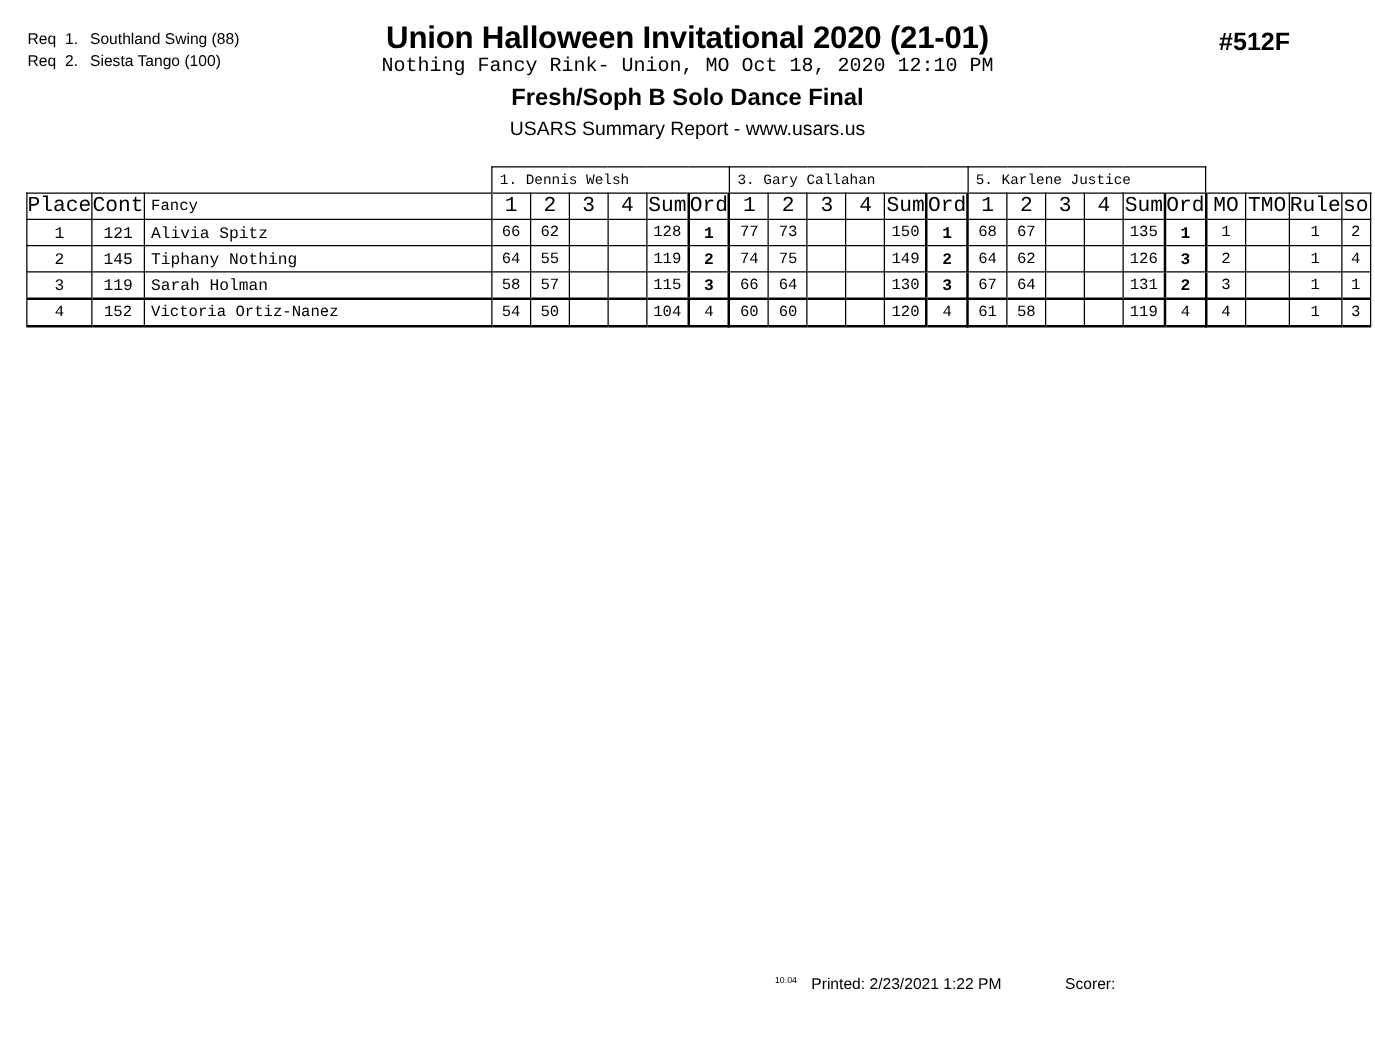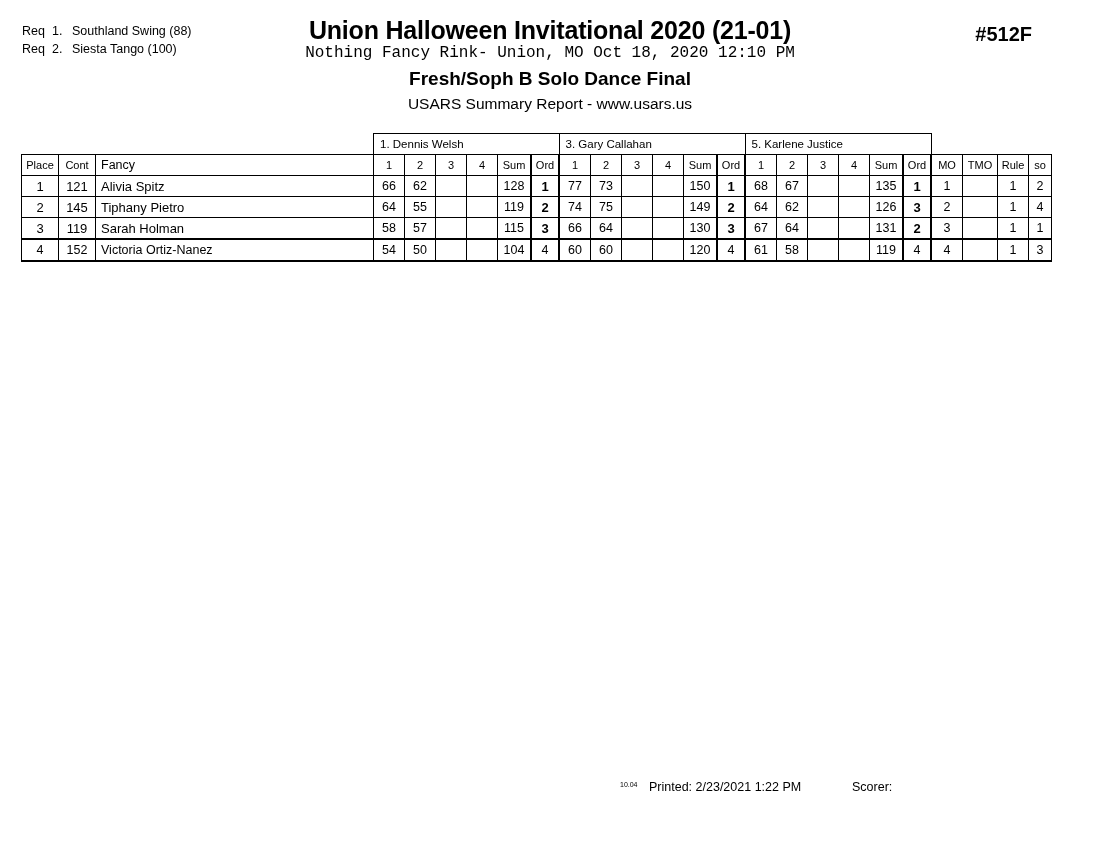--- a/index.html
+++ b/index.html
@@ -70,20 +70,21 @@
   
   .table-wrap {
     position: absolute;
     left: 21px;
     top: 133px;
   }
   table.results {
     border-collapse: collapse;
     font-size: 12.5px;
     table-layout: fixed;
+    font-family: Liberation Mono, monospace;
   }
   table.results td, table.results th {
     border: 1px solid #000;
     padding: 0;
     height: 20px;
     text-align: center;
     font-weight: normal;
     vertical-align: middle;
     overflow: hidden;
     white-space: nowrap;
@@ -106,21 +107,21 @@
   .c-cont   { width: 36px; }
   .c-name   { width: 272px; text-align: left !important; padding-left: 5px !important; }
   .c-score  { width: 30px; }
   .c-sum    { width: 32px; margin-left: 26px; }
   .c-ord    { width: 26px; }
   .c-mo     { width: 30px; }
   .c-tmo    { width: 34px; }
   .c-rule   { width: 30px; }
   .c-so     { width: 22px; }
 
-  .hdr td { font-size: 11px; }
+  .hdr td { font-size: 17px; }
   .hdr td.c-name { font-size: 12.5px; }
 
   .row-bold td { font-weight: bold; font-size: 13px; }
   .row-bold td.c-score,
   .row-bold td.c-sum,
   .row-bold td.c-mo,
   .row-bold td.c-tmo,
   .row-bold td.c-rule,
   .row-bold td.c-so { font-weight: normal; font-size: 12.5px; }
   .row-bold td.c-ord { font-weight: bold; font-size: 13px; }
@@ -278,21 +279,21 @@
       <td class="c-ord thick-left thick-right">1</td>
       <td class="c-mo">1</td>
       <td class="c-tmo"></td>
       <td class="c-rule">1</td>
       <td class="c-so">2</td>
     </tr>
 
     <tr class="row-bold">
       <td class="c-place">2</td>
       <td class="c-cont">145</td>
-      <td class="c-name">Tiphany Pietro</td>
+      <td class="c-name">Tiphany Nothing</td>
       <td class="c-score">64</td>
       <td class="c-score">55</td>
       <td class="c-score"></td>
       <td class="c-score"></td>
       <td class="c-sum">119</td>
       <td class="c-ord thick-left thick-right">2</td>
       <td class="c-score">74</td>
       <td class="c-score">75</td>
       <td class="c-score"></td>
       <td class="c-score"></td>

